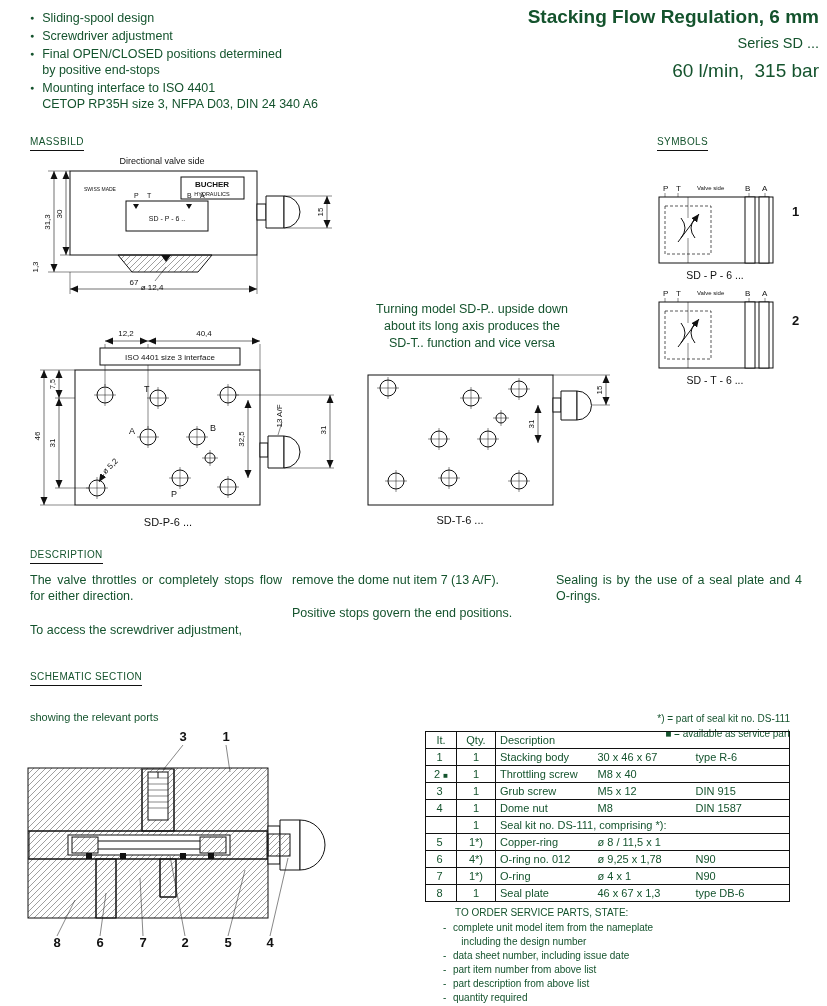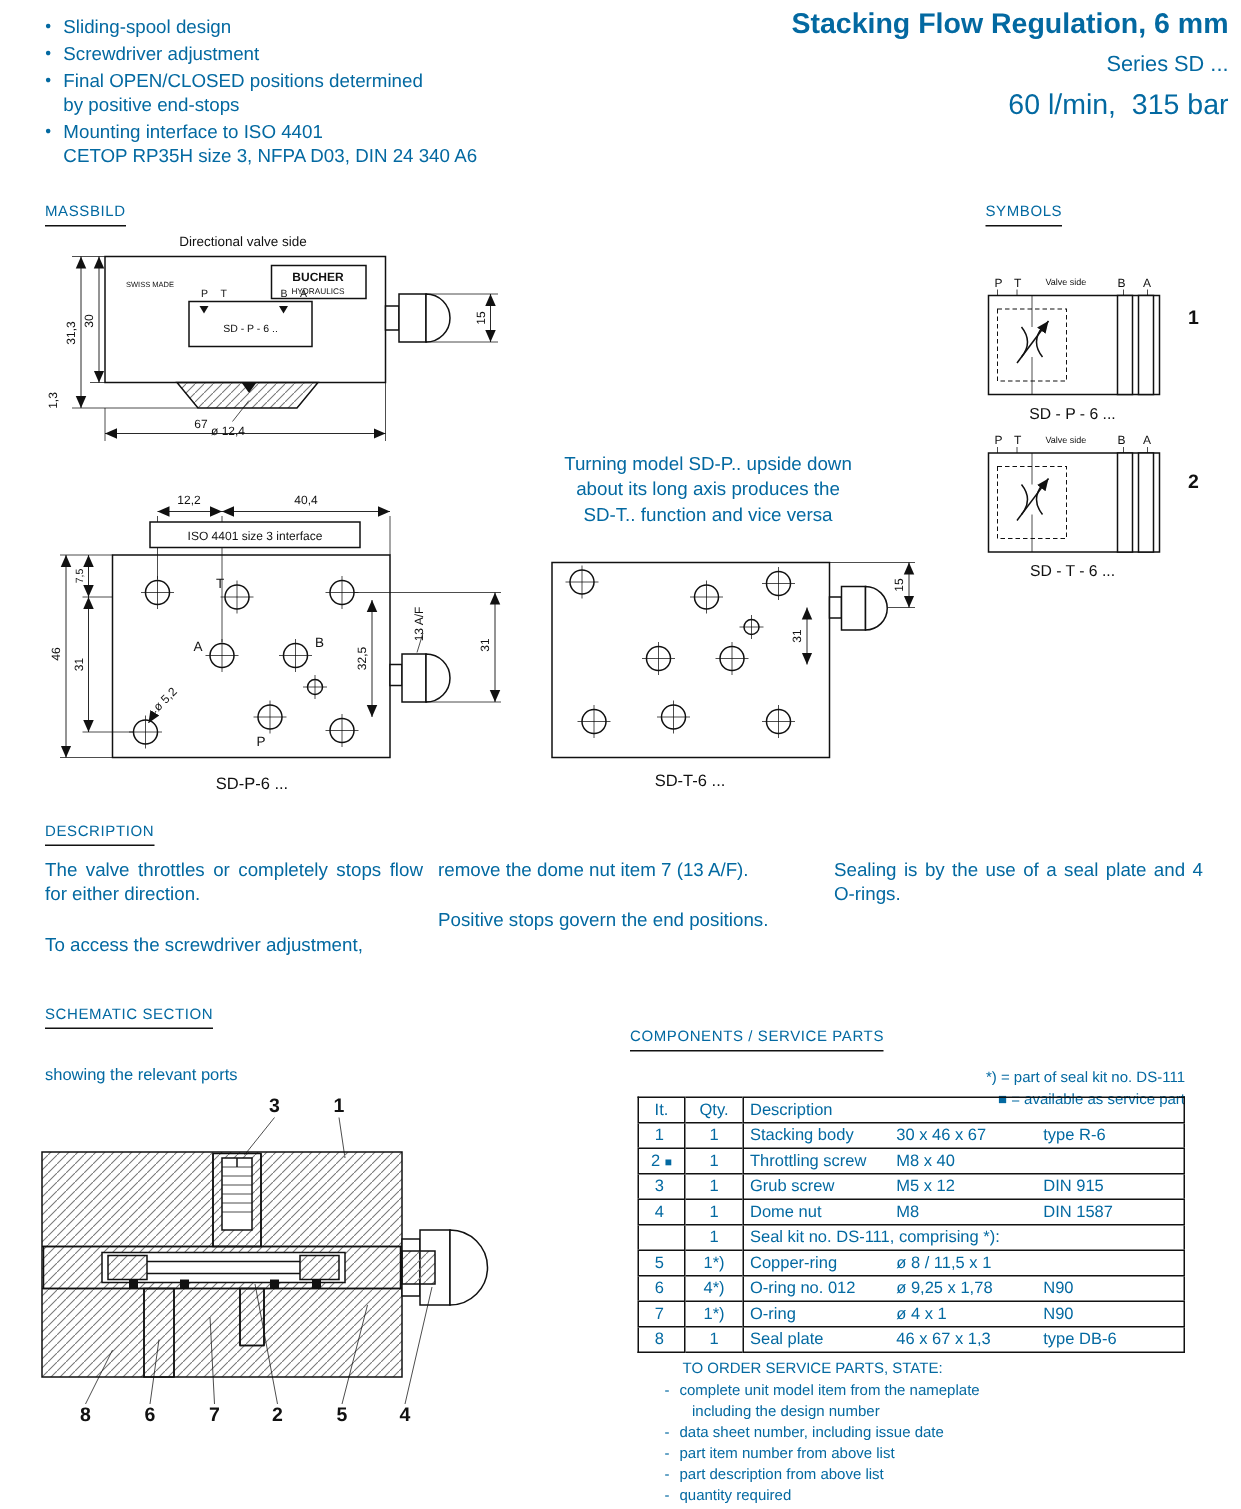--- a/index.html
+++ b/index.html
@@ -1,16 +1,16 @@
 <!DOCTYPE html>
 <html><head>
 <meta charset="utf-8">
 <style>
   html,body{margin:0;padding:0;background:#fff;}
-  #page{position:relative;width:827px;height:1006px;background:#fff;color:#0369a1;
+  #page{position:relative;width:827px;height:1006px;background:#fff;color:#14532d;
         font-family:"Liberation Sans",sans-serif;overflow:hidden;}
   .abs{position:absolute;}
   
   .features{list-style:none;margin:0;padding:0;left:30px;top:10px;width:310px;}
   .features li{display:flex;margin-bottom:2px;font-size:12.5px;line-height:1.28;}
   .features .blt{font-size:7px;line-height:1;margin:4px 8px 0 0;}
   .features .ftxt{white-space:pre-line;}
   .titleblock{right:8px;top:6px;text-align:right;}
   .title{font-size:19px;font-weight:bold;}
   .series{font-size:14.5px;margin-top:7px;}
@@ -393,21 +393,20 @@
     <line class="thin" x1="208" y1="208" x2="225" y2="142"></line>
     <line class="thin" x1="250" y1="208" x2="268" y2="130"></line>
     <text x="37" y="219" font-size="13" text-anchor="middle" class="bold">8</text>
     <text x="80" y="219" font-size="13" text-anchor="middle" class="bold">6</text>
     <text x="123" y="219" font-size="13" text-anchor="middle" class="bold">7</text>
     <text x="165" y="219" font-size="13" text-anchor="middle" class="bold">2</text>
     <text x="208" y="219" font-size="13" text-anchor="middle" class="bold">5</text>
     <text x="250" y="219" font-size="13" text-anchor="middle" class="bold">4</text>
   </svg>
 
-  <div class="h" style="left:420px;top:686px">COMPONENTS / SERVICE PARTS</div>
   <div class="notes abs" style="left:425px;top:712px;width:365px">
     <div>*) = part of seal kit no. DS-111</div>
     <div>■ = available as service part</div>
   </div>
 
   <table class="parts abs" style="left:425px;top:731px">
     <thead>
       <tr>
         <th class="c-it b-r">It.</th>
         <th class="c-qty b-r">Qty.</th>

